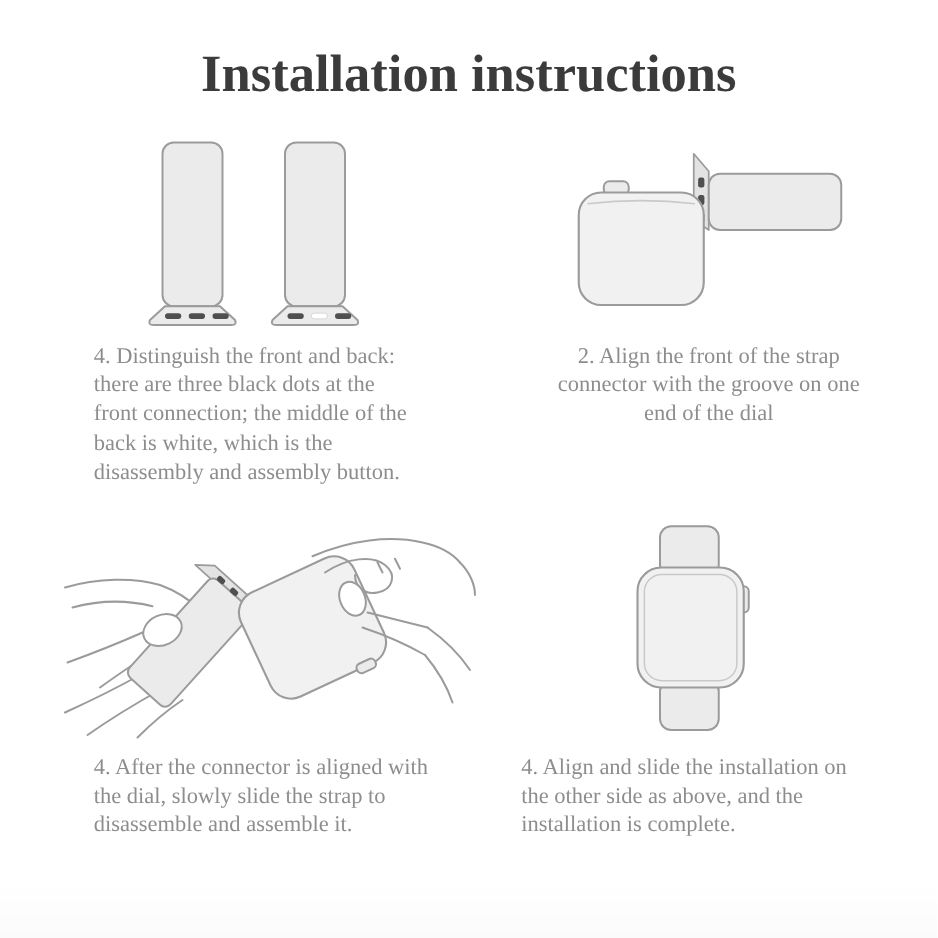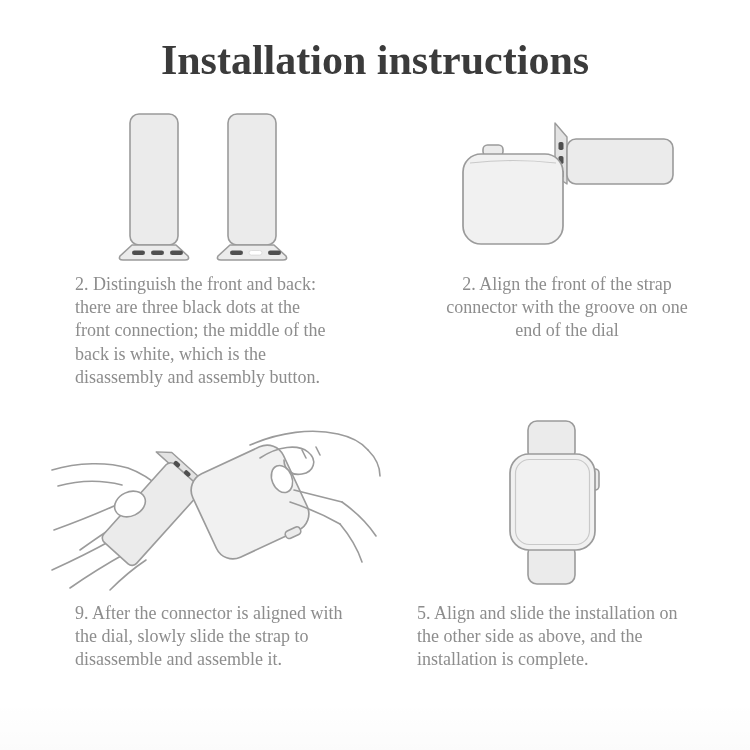--- a/index.html
+++ b/index.html
@@ -114,29 +114,29 @@
   </svg>
 
   <svg class="illus s4-illus" width="125" height="180" viewBox="0 0 125 180">
     <rect class="body-fill" x="30" y="9" width="47" height="40" rx="9"></rect>
     <rect class="body-fill" x="30" y="132" width="47" height="40" rx="9"></rect>
     <rect class="body-fill" x="92" y="57" width="9" height="21" rx="4"></rect>
     <rect class="dial-fill" x="12" y="42" width="85" height="96" rx="19"></rect>
     <rect class="inner-line" x="17.5" y="47.5" width="74" height="85" rx="14"></rect>
   </svg>
 
-  <p class="step-text s1-text">2. Distinguish the front and back:
+  <p class="step-text s1-text">4. Distinguish the front and back:
 there are three black dots at the
 front connection; the middle of the
 back is white, which is the
 disassembly and assembly button.</p>
   <p class="step-text s2-text">2. Align the front of the strap
 connector with the groove on one
 end of the dial</p>
-  <p class="step-text s3-text">9. After the connector is aligned with
+  <p class="step-text s3-text">4. After the connector is aligned with
 the dial, slowly slide the strap to
 disassemble and assemble it.</p>
-  <p class="step-text s4-text">5. Align and slide the installation on
+  <p class="step-text s4-text">4. Align and slide the installation on
 the other side as above, and the
 installation is complete.</p>
 
   <div class="shadow-band"></div>
 </div>
 
 </body></html>

